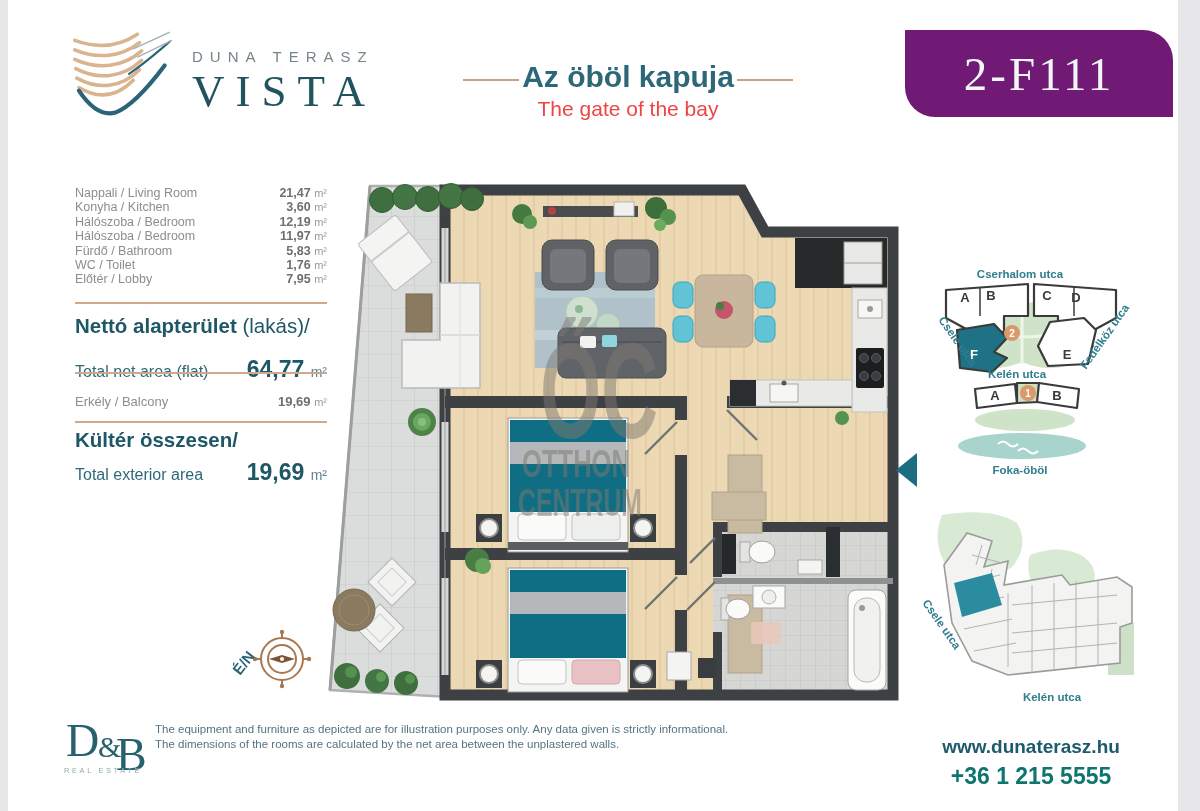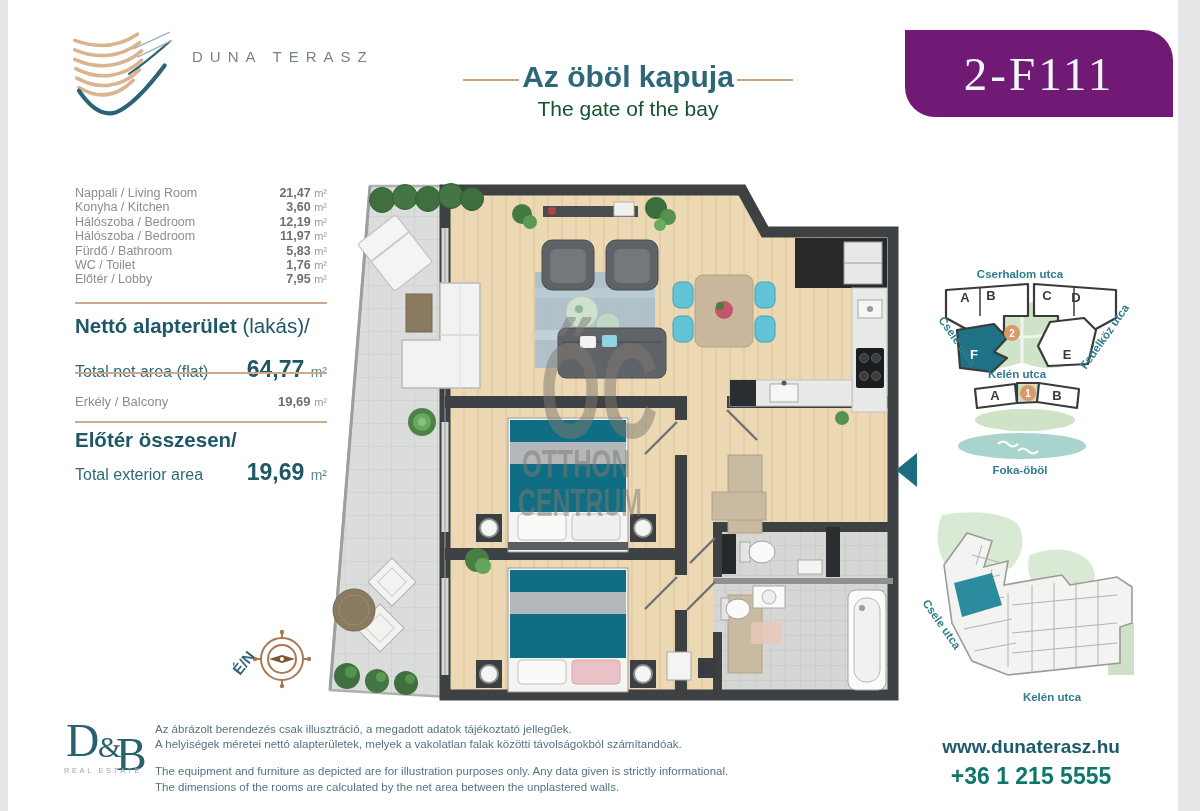--- a/index.html
+++ b/index.html
@@ -19,21 +19,21 @@
   .logo-text{left:184px;top:48px;}
   .brand-top{font-size:15px;letter-spacing:7px;color:#75848a;}
   .brand-name{
     font-family:"Liberation Serif", serif;font-size:45px;letter-spacing:11px;
     color:#21545f;line-height:1.05;margin-top:3px;
   }
   .center-title{left:448px;top:60px;width:344px;text-align:center;}
   .title-row{display:flex;align-items:center;justify-content:center;gap:3px;}
   .dash{flex:0 0 56px;height:2px;background:#c9a183;margin-top:6px;}
   .title-hu{font-size:30px;font-weight:bold;color:#2d6878;white-space:nowrap;}
-  .title-en{font-size:21px;color:#14532d;margin-top:3px;}
+  .title-en{font-size:21px;color:#ef4444;margin-top:3px;}
   .unit-box{
     left:897px;top:30px;width:268px;height:87px;background:#701a75;
     border-radius:0 30px 0 30px;display:flex;align-items:center;justify-content:center;
   }
   .unit-code{
     font-family:"Liberation Serif", serif;font-size:47px;color:#f1f6f7;letter-spacing:3px;
   }
 
   
   .room-list{left:67px;top:186px;width:252px;}
@@ -93,20 +93,21 @@
         <path d="M8,46 C28,57 50,56 68,38"></path>
         <path d="M10,55 C28,66 46,64 62,48"></path>
       </g>
       <path d="M10,58 C22,76 34,82 45,79 C58,74 74,58 92,34" fill="none" stroke="#2a6476" stroke-width="4" stroke-linecap="round"></path>
       <path d="M58,42 C74,31 84,22 97,11" fill="none" stroke="#2a6476" stroke-width="2" stroke-linecap="round"></path>
       <path d="M62,18 L97,2 M66,26 L99,10" stroke="#9fb3b8" stroke-width="1.4"></path>
     </svg>
   </div>
   <div class="abs logo-text">
     <div class="brand-top">DUNA TERASZ</div>
+    <div class="brand-name">VISTA</div>
   </div>
 
   <div class="abs center-title">
     <div class="title-row">
       <div class="dash"></div>
       <div class="title-hu">Az öböl kapuja</div>
       <div class="dash"></div>
     </div>
     <div class="title-en">The gate of the bay</div>
   </div>
@@ -164,21 +165,21 @@
   <div class="abs" style="left:67px;top:394px;width:252px;">
     <div class="balcony-row">
       <span>Erkély / Balcony</span>
       <span class="room-value"><b>19,69</b> <span class="unit-sm">m²</span></span>
     </div>
   </div>
 
   <div class="abs divider" style="top:421px;"></div>
 
   <div class="abs sec" style="top:428px;">
-    <div class="sec-title">Előtér összesen/</div>
+    <div class="sec-title">Kültér összesen/</div>
     <div class="sec-row" style="margin-top:7px;">
       <span class="sec-label">Total exterior area</span>
       <span class="val-big"><span>19,69</span> <span class="unit-sm">m²</span></span>
     </div>
   </div>
 
   <div class="abs" style="left:222px;top:170px;">
   <svg width="695" height="540" viewBox="0 0 695 540">
     <defs>
       <pattern id="wood" width="14" height="14" patternUnits="userSpaceOnUse">
@@ -488,22 +489,20 @@
   </div>
 
   <div class="abs db-logo">
     <span class="db-d">D</span>
     <span class="db-amp">&amp;</span>
     <span class="db-b">B</span>
     <div class="db-sub">REAL ESTATE</div>
   </div>
 
   <div class="abs disclaimers">
-    <p><span>Az ábrázolt berendezés csak illusztráció, a megadott adatok tájékoztató jellegűek.</span><br>
-       <span>A helyiségek méretei nettó alapterületek, melyek a vakolatlan falak közötti távolságokból számítandóak.</span></p>
     <p><span>The equipment and furniture as depicted are for illustration purposes only. Any data given is strictly informational.</span><br>
        <span>The dimensions of the rooms are calculated by the net area between the unplastered walls.</span></p>
   </div>
 
   <div class="abs contact">
     <div class="website">www.dunaterasz.hu</div>
     <div class="phone">+36 1 215 5555</div>
   </div>
 
 </div>

